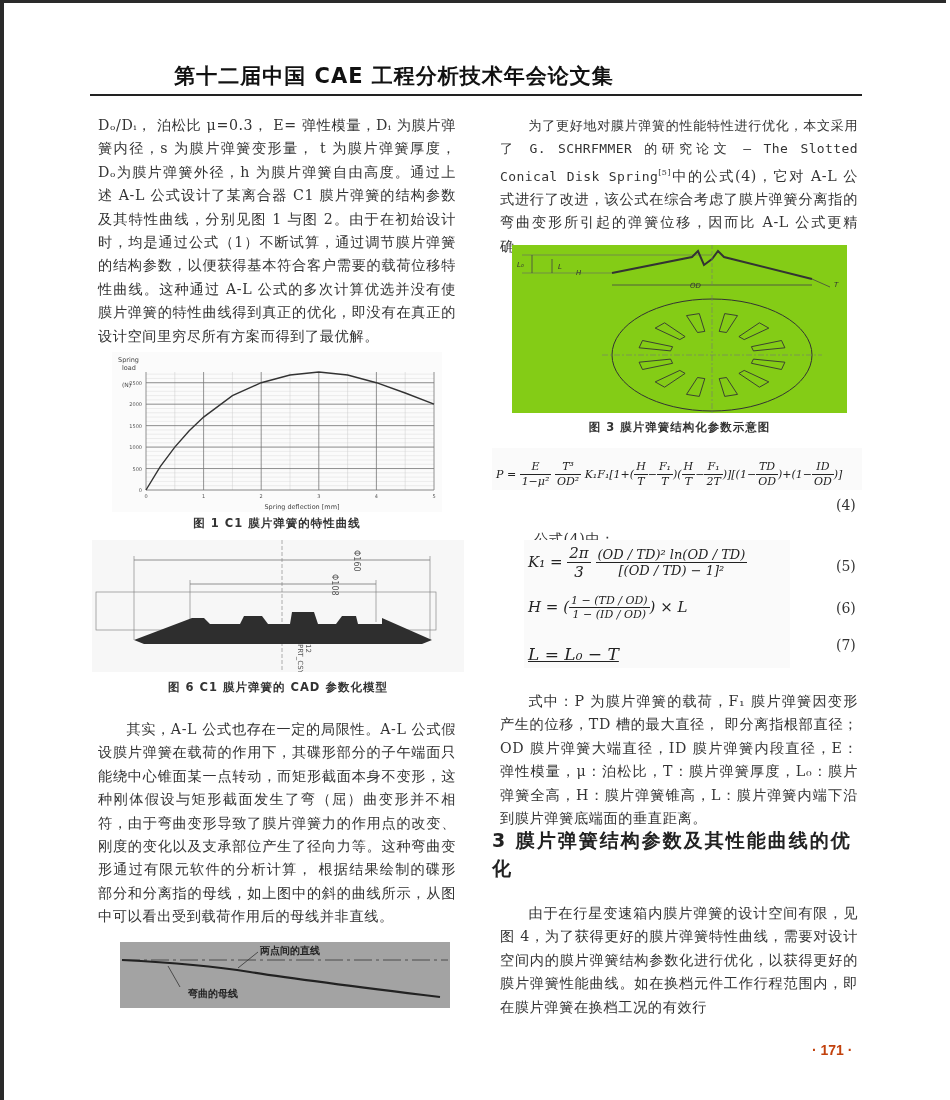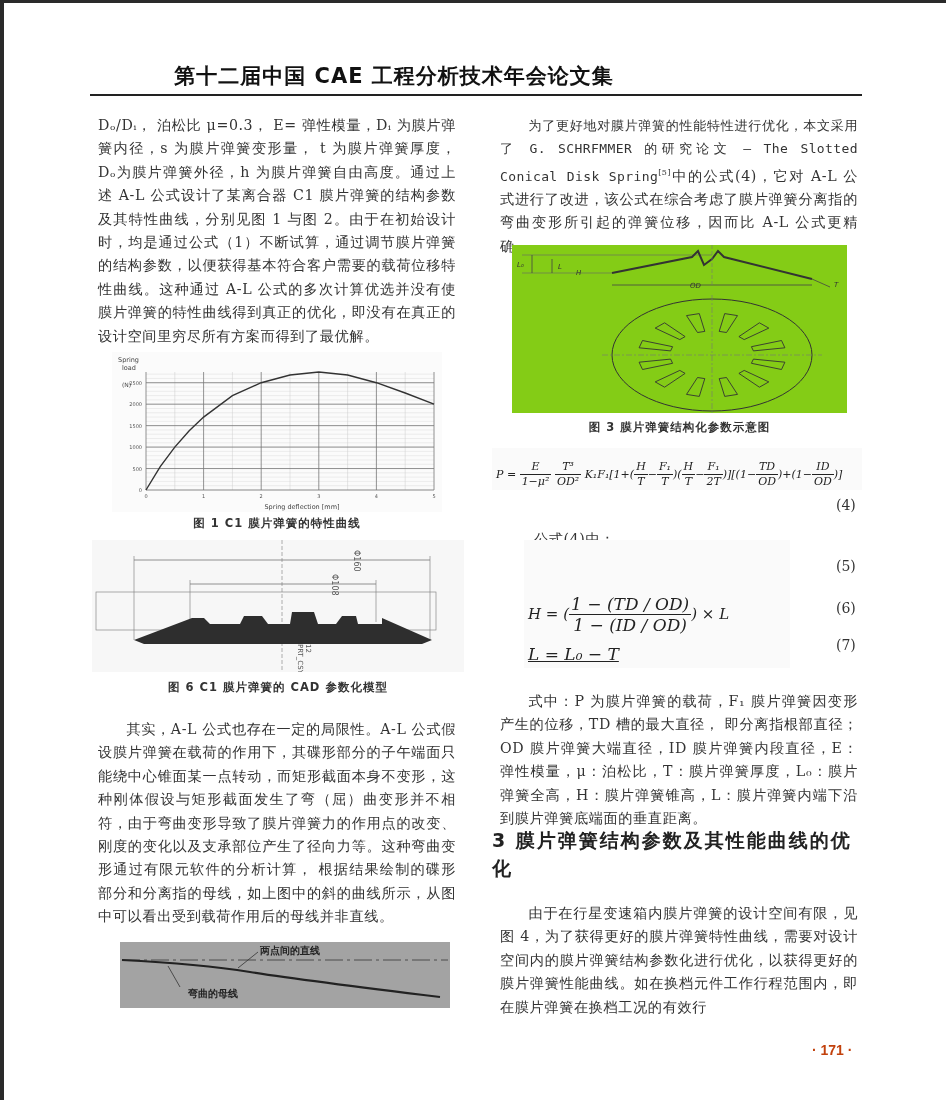--- a/index.html
+++ b/index.html
@@ -191,21 +191,22 @@
 <div class="math" style="left:492px;top:448px;width:370px;height:42px;font-size:11px;line-height:14px;">
   <span style="position:absolute;top:12px;left:4px;white-space:nowrap;">P = <span class="frac"><span class="n">E</span><span class="d">1−μ²</span></span> <span class="frac"><span class="n">T³</span><span class="d">OD²</span></span> K₁F₁[1+(<span class="frac"><span class="n">H</span><span class="d">T</span></span>−<span class="frac"><span class="n">F₁</span><span class="d">T</span></span>)(<span class="frac"><span class="n">H</span><span class="d">T</span></span>−<span class="frac"><span class="n">F₁</span><span class="d">2T</span></span>)][(1−<span class="frac"><span class="n">TD</span><span class="d">OD</span></span>)+(1−<span class="frac"><span class="n">ID</span><span class="d">OD</span></span>)]</span>
 </div>
 <div class="eqno" style="left:836px;top:497px;">(4)</div>
 
 <div class="col col-right" style="top:518px;left:524px;">
   <p class="body">公式(4)中：</p>
 </div>
 
 <div class="math" style="left:524px;top:540px;width:266px;height:128px;font-size:15px;">
-  <div style="position:absolute;top:54px;left:4px;white-space:nowrap;">H = (<span class="frac" style="font-size:17px"><span class="n">1 − (TD / OD)</span><span class="d">1 − (ID / OD)</span></span>) × L</div>
+  <div style="position:absolute;top:4px;left:4px;white-space:nowrap;">K₁ = <span class="frac"><span class="n">2π</span><span class="d">3</span></span> <span class="frac" style="font-size:13px"><span class="n">(OD / TD)² ln(OD / TD)</span><span class="d">[(OD / TD) − 1]²</span></span></div>
+  <div style="position:absolute;top:54px;left:4px;white-space:nowrap;">H = (<span class="frac" style="font-size:11px"><span class="n">1 − (TD / OD)</span><span class="d">1 − (ID / OD)</span></span>) × L</div>
   <div style="position:absolute;top:104px;left:4px;white-space:nowrap;font-size:17px;text-decoration:underline;">L = L₀ − T</div>
 </div>
 <div class="eqno" style="left:836px;top:558px;">(5)</div>
 <div class="eqno" style="left:836px;top:600px;">(6)</div>
 <div class="eqno" style="left:836px;top:637px;">(7)</div>
 
 <div class="col col-right" style="top:680px;">
   <p class="body indent">式中：P 为膜片弹簧的载荷，F₁ 膜片弹簧因变形产生的位移，TD 槽的最大直径， 即分离指根部直径；OD 膜片弹簧大端直径，ID 膜片弹簧内段直径，E：弹性模量，μ：泊松比，T：膜片弹簧厚度，L₀：膜片弹簧全高，H：膜片弹簧锥高，L：膜片弹簧内端下沿到膜片弹簧底端面的垂直距离。</p>
 </div>
 

